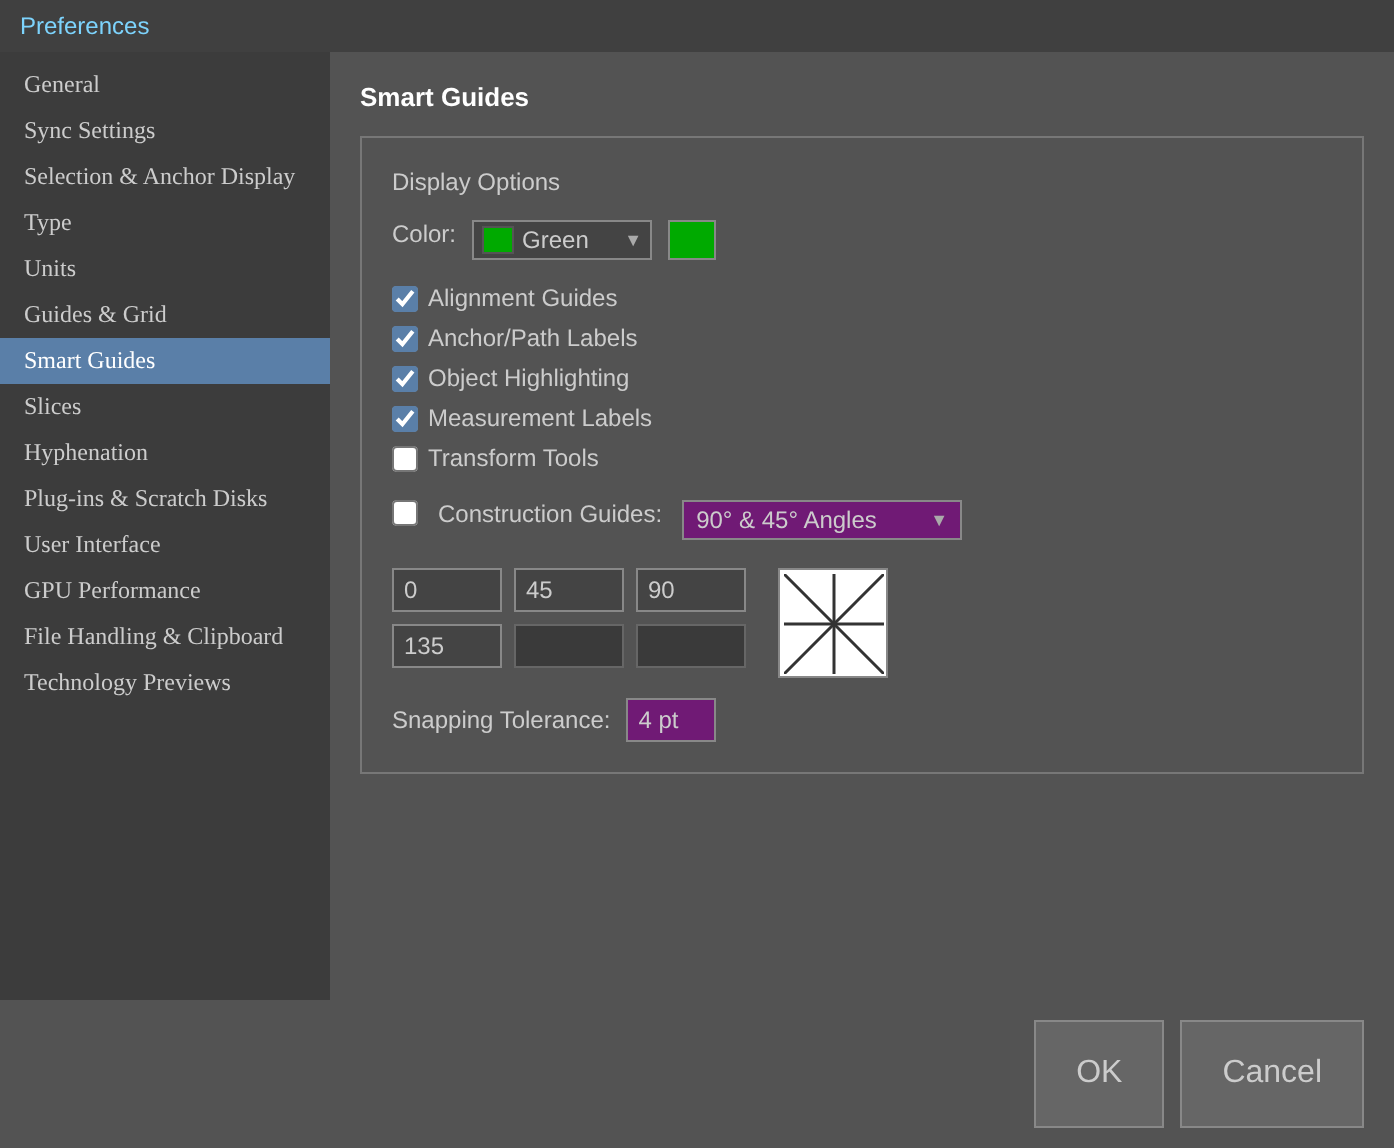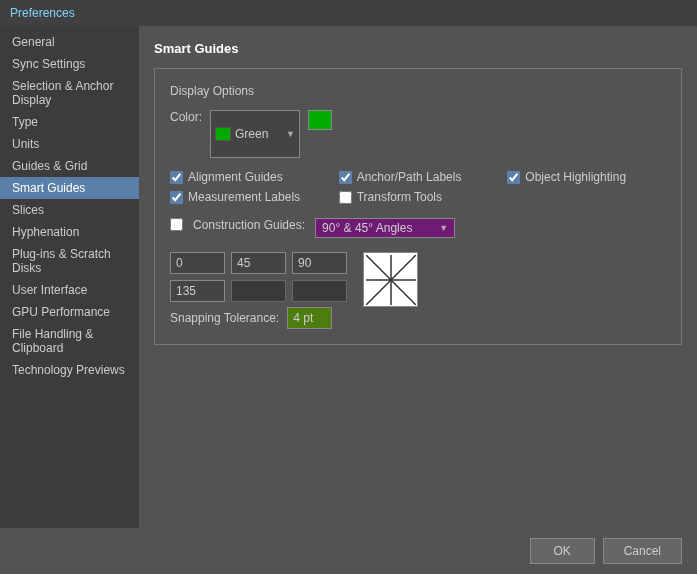--- a/index.html
+++ b/index.html
@@ -18,24 +18,25 @@
       padding: 6px 10px;
       font-size: 12px;
       font-weight: normal;
     }
     .main-container {
       display: flex;
       flex: 1;
       background: #535353;
     }
     .sidebar {
-      width: 139px;
+      width: 165px;
       background: #3c3c3c;
       padding: 5px 0;
       flex-shrink: 0;
+      font-family: Liberation Serif, serif;
     }
     .sidebar-item {
       padding: 4px 12px;
       color: #ccc;
       cursor: pointer;
       font-size: 12px;
     }
     .sidebar-item.active {
       background: #5a7fa8;
       color: #fff;
@@ -69,21 +70,21 @@
       gap: 8px;
     }
     .color-label {
       color: #ccc;
     }
     .color-dropdown {
       display: flex;
       align-items: center;
       background: #444;
       border: 1px solid #888;
-      padding: 16px 4px;
+      padding: 2px 4px;
       gap: 4px;
       cursor: pointer;
       min-width: 90px;
     }
     .color-swatch-small {
       width: 16px;
       height: 14px;
       background: #00aa00;
       border: 1px solid #555;
     }
@@ -97,21 +98,21 @@
     }
     .color-swatch-large {
       width: 24px;
       height: 20px;
       background: #00aa00;
       border: 1px solid #888;
       cursor: pointer;
     }
     .checkboxes-grid {
       display: grid;
-      grid-template-columns: 1fr 1fr 1fr;
+      grid-template-columns: 1fr;
       gap: 6px 10px;
       margin-bottom: 14px;
     }
     .checkbox-row {
       display: flex;
       align-items: center;
       gap: 5px;
       color: #ccc;
     }
     .checkbox-row input[type="checkbox"] {
@@ -181,46 +182,47 @@
       margin-left: 10px;
     }
     .angle-diagram svg {
       width: 50px;
       height: 50px;
     }
     .snapping-row {
       display: flex;
       align-items: center;
       gap: 8px;
+      margin-top: 10px;
     }
     .snapping-label {
       color: #ccc;
     }
     .snapping-input {
       width: 45px;
-      background: #4d7c0f;
+      background: #701a75;
       border: 1px solid #888;
       color: #ccc;
       padding: 3px 5px;
       font-size: 12px;
     }
     .bottom-buttons {
       display: flex;
       justify-content: flex-end;
       align-items: center;
       gap: 8px;
       padding: 10px 15px;
       background: #535353;
     }
     .btn {
       background: #666;
       color: #ccc;
       border: 1px solid #888;
-      padding: 5px 20px;
-      font-size: 12px;
+      padding: 17px 20px;
+      font-size: 16px;
       cursor: pointer;
       min-width: 65px;
       text-align: center;
     }
     .btn.primary {
       background: #666;
     }
   </style>
 </head>
 <body>

